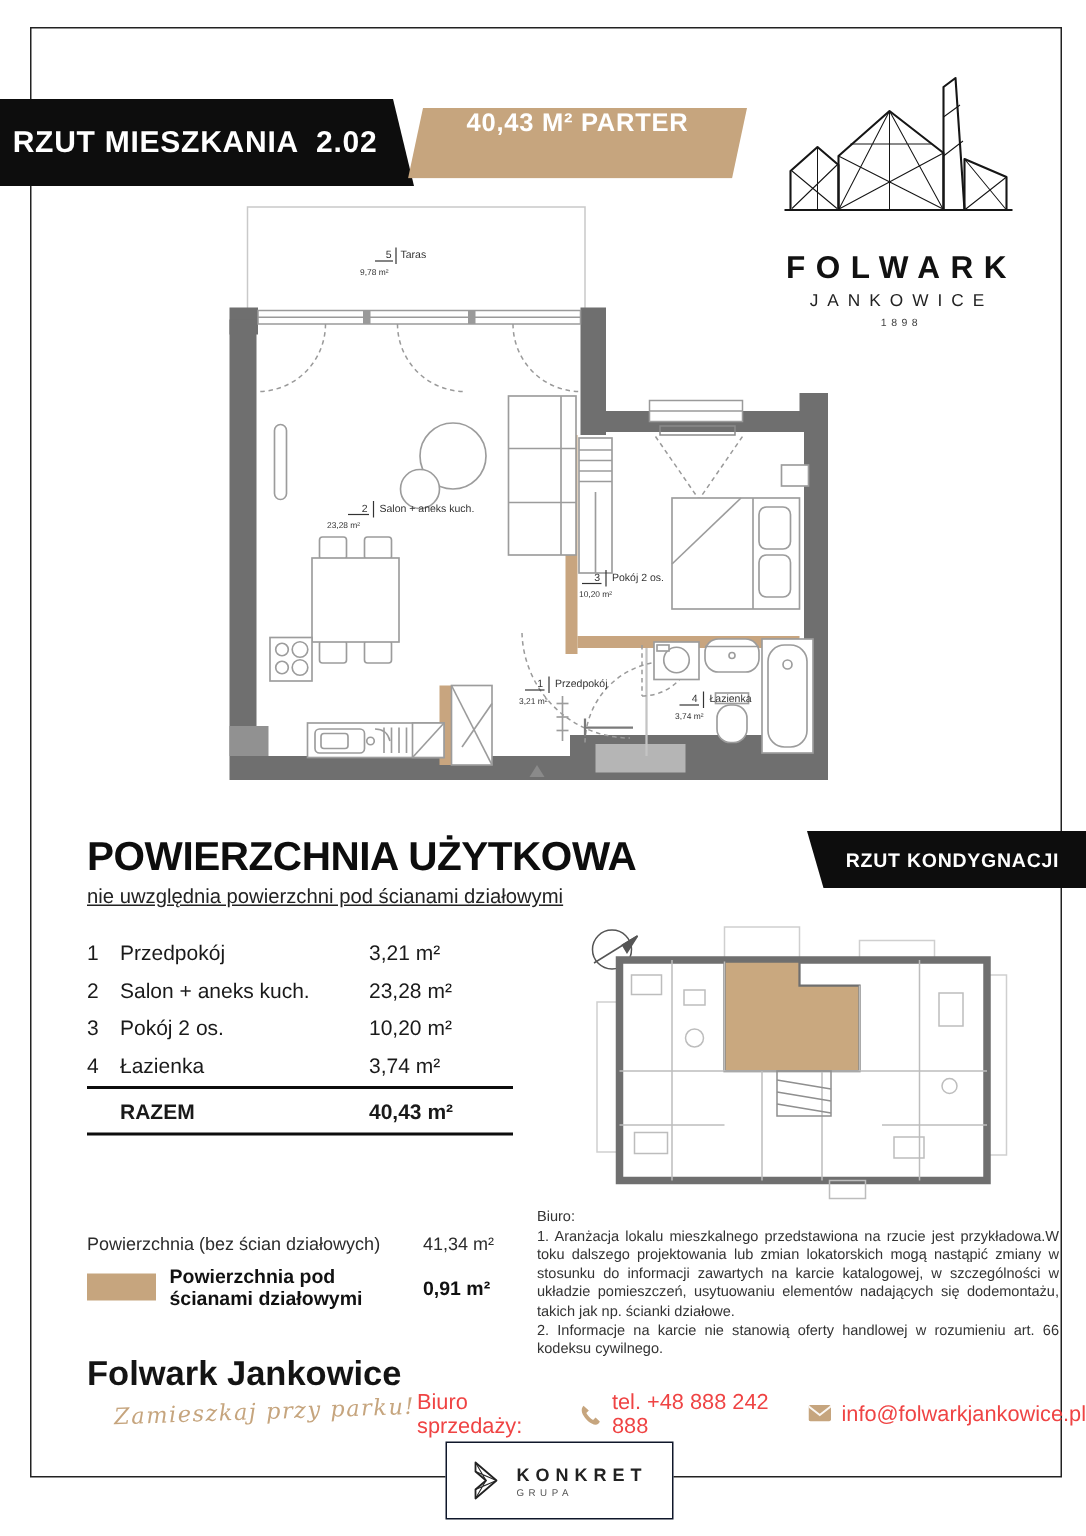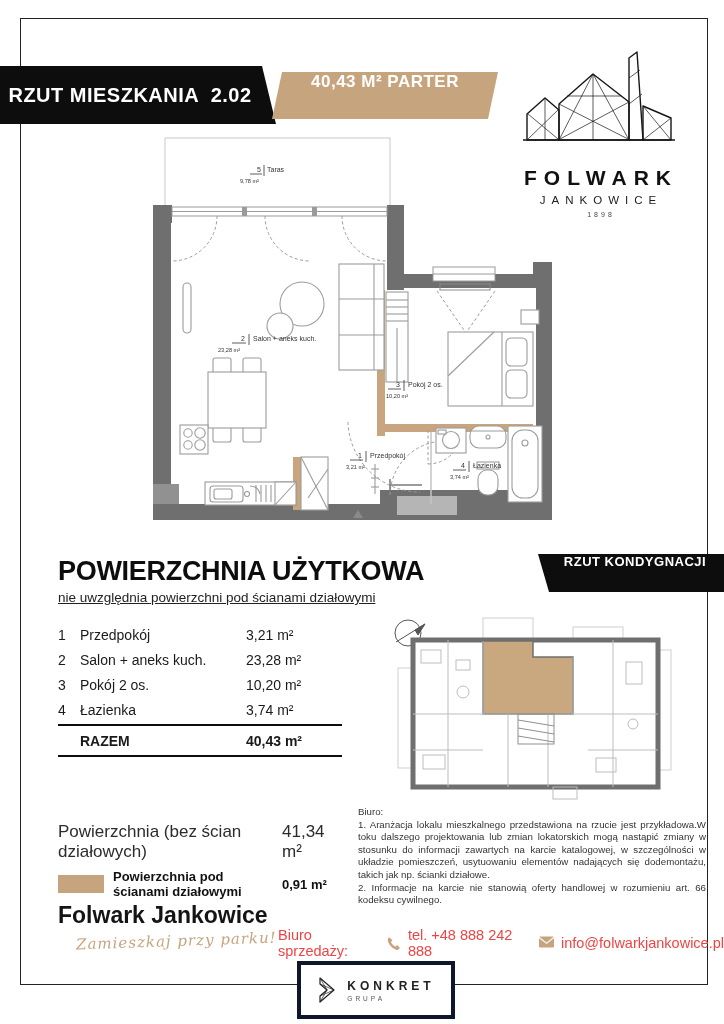--- a/index.html
+++ b/index.html
@@ -32,42 +32,42 @@
   .arow{display:flex;align-items:center;height:25px;}
   .arow .no{width:22px;}
   .arow .nm{flex:1;}
   .arow .vl{width:96px;}
   .sep{border-top:2px solid #0d0d0d;margin:2px 0;}
   .total{font-weight:bold;}
 
   
   .banner-kond{left:538px;top:554px;width:186px;height:38px;background:#0d0d0d;
     clip-path:polygon(0 0,100% 0,100% 100%,11px 100%);
-    display:flex;align-items:flex-start;justify-content:center;padding-left:8px;box-sizing:border-box;}
+    display:flex;align-items:center;justify-content:center;padding-left:8px;box-sizing:border-box;}
   .banner-kond span{color:#fff;font-weight:bold;font-size:13px;letter-spacing:.5px;}
 
   
   .summary{left:58px;top:822px;width:286px;}
-  .srow{display:flex;align-items:center;margin-bottom:7px;font-size:17px;color:#2c2c2c;}
+  .srow{display:flex;align-items:center;margin-bottom:7px;font-size:12px;color:#2c2c2c;}
   .srow .lbl{flex:1;}
   .srow .val{width:62px;text-align:left;}
   .srow.bold{font-weight:bold;font-size:13px;color:#111;}
   .swatch{width:46px;height:18px;background:#c6a57e;margin-right:9px;}
 
   
   .notes{left:358px;top:806px;width:348px;font-size:9.7px;line-height:1.3;color:#333;}
   .notes .body{text-align:justify;}
 
   
   .brand{left:58px;top:902px;font-size:23px;font-weight:bold;color:#141414;letter-spacing:0;}
   .tagline{left:76px;top:932px;font-family:"DejaVu Serif",serif;font-style:italic;
     font-size:15px;color:#c6a57e;transform:rotate(-2deg);letter-spacing:1px;}
   .contact{left:278px;top:927px;display:flex;align-items:center;gap:7px;font-size:14.5px;color:#ef4444;}
   .contact .ic{display:inline-flex;width:15px;height:15px;}
-  .partner{left:297px;top:961px;width:150px;height:50px;border:4px solid #0f172a;background:#fff;
+  .partner{left:297px;top:961px;width:150px;height:50px;border:1px solid #0f172a;background:#fff;
     display:flex;align-items:center;justify-content:center;gap:10px;}
   .partner .pname{font-size:12px;font-weight:bold;letter-spacing:4px;color:#222;}
   .partner .psub{font-size:6.5px;letter-spacing:3px;color:#555;margin-top:2px;}
 
   svg text{font-family:"Liberation Sans",sans-serif;fill:#333;}
   .pl-no,.pl-name{font-size:7px;}
   .pl-area{font-size:5.6px;}
 </style>
 </head>
 <body>

